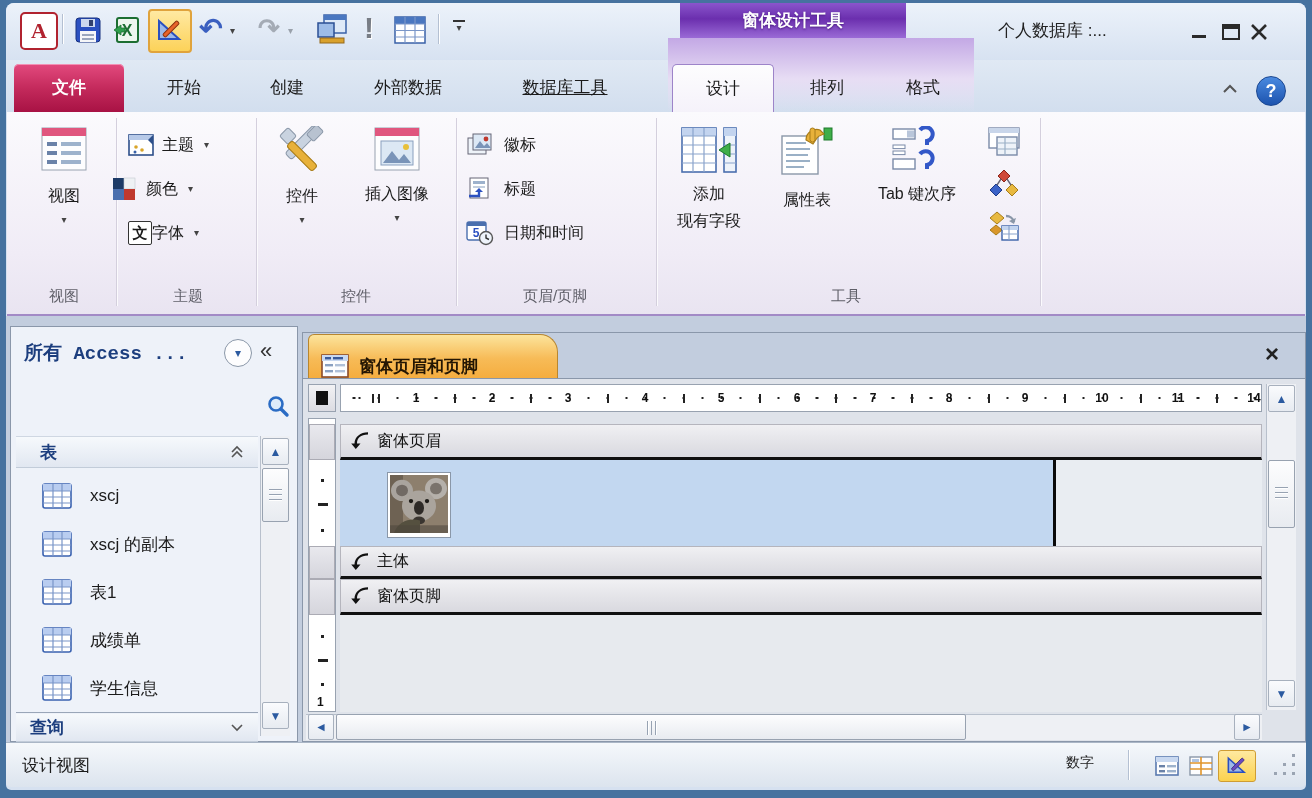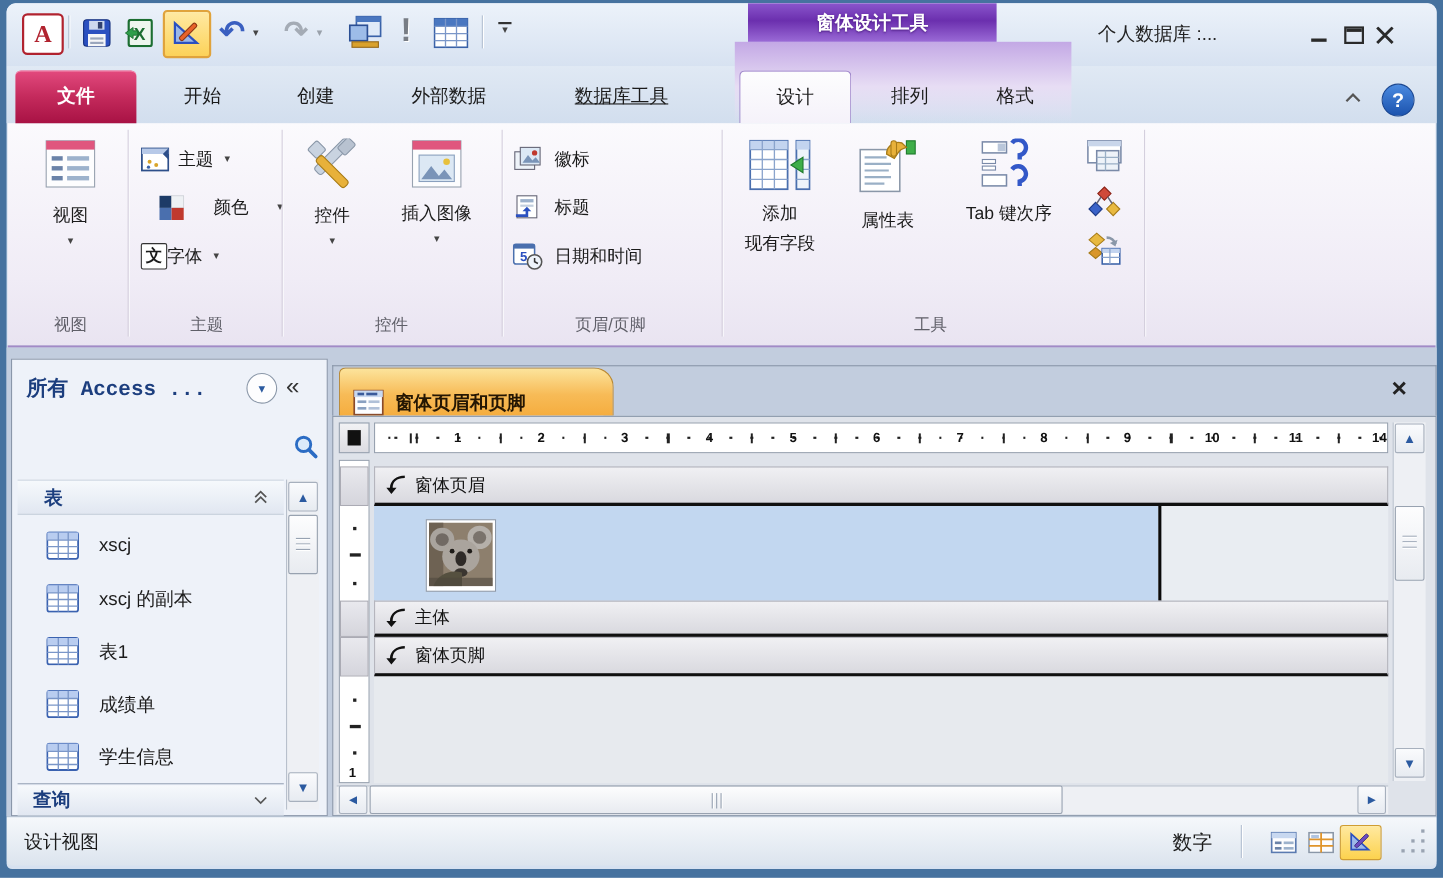--- a/index.html
+++ b/index.html
@@ -170,21 +170,21 @@
         <rect x="1" y="2" width="24" height="20" fill="#fff" stroke="#2d4f8a" stroke-width="1.6"></rect>
         <path d="M1 2 h24 v5 h-24 z" fill="#b7c9e8"></path>
         <path d="M20 7 l5 5 v-10 z" fill="#2d4f8a"></path>
         <circle cx="8" cy="14" r="1.8" fill="#d9a52a"></circle>
         <circle cx="14" cy="17" r="1.8" fill="#d9a52a"></circle>
         <circle cx="7" cy="19" r="1.5" fill="#3a62a8"></circle>
       </svg>
     <span style="margin-left:8px;">主题</span>
     <span class="caret" style="margin-left:10px;"><span>▾</span></span>
   </div>
-  <div class="ab rowbtn" style="left:144px;top:168px;width:116px;gap:16px;">
+  <div class="ab rowbtn" style="left:112px;top:168px;width:116px;">
     <svg width="24" height="24" viewBox="0 0 24 24">
         <rect x="1" y="1" width="11" height="11" fill="#1d3b67"></rect>
         <rect x="12" y="1" width="11" height="11" fill="#eef1f4" stroke="#c4c9cf" stroke-width="0.6"></rect>
         <rect x="1" y="12" width="11" height="11" fill="#4a6fae"></rect>
         <rect x="12" y="12" width="11" height="11" fill="#c0392e"></rect>
       </svg>
     <span style="margin-left:10px;">颜色</span>
     <span class="caret" style="margin-left:10px;"><span>▾</span></span>
   </div>
   <div class="ab rowbtn" style="left:128px;top:212px;width:116px;">
@@ -508,21 +508,21 @@
     </div>
   <div class="ab scrollthumb" style="left:336px;top:714px;width:630px;height:26px;">
     <div style="position:absolute;left:50%;top:6px;width:1px;height:14px;background:#97a2b2;box-shadow:-4px 0 0 #97a2b2,4px 0 0 #97a2b2,-3px 0 0 #fff,5px 0 0 #fff;"></div>
   </div>
   <div class="ab scrollbtn" style="left:1234px;top:714px;width:26px;height:26px;">
       <span>►</span>
     </div>
 
   <div class="ab statusbar"></div>
   <div class="ab" style="left:22px;top:754px;font-size:17px;">设计视图</div>
-  <div class="ab" style="left:1066px;top:754px;font-size:18px;">数字</div>
+  <div class="ab" style="left:1066px;top:754px;font-size:14px;">数字</div>
   <div class="ab sep" style="left:1128px;top:750px;height:30px;"></div>
   <div class="ab statusbtn" style="left:1150px;width:32px;">
     <svg width="24" height="20" viewBox="0 0 24 20">
         <rect x="1" y="1" width="22" height="18" fill="#fdfdfe" stroke="#5a7ab0" stroke-width="1.6"></rect>
         <rect x="1" y="1" width="22" height="5" fill="#c8d8f0"></rect>
         <rect x="4" y="9" width="6" height="2.4" fill="#6a82a8"></rect>
         <rect x="12" y="9" width="9" height="2.4" fill="#9db2cc"></rect>
         <rect x="4" y="14" width="6" height="2.4" fill="#6a82a8"></rect>
         <rect x="12" y="14" width="9" height="2.4" fill="#9db2cc"></rect>
       </svg>

